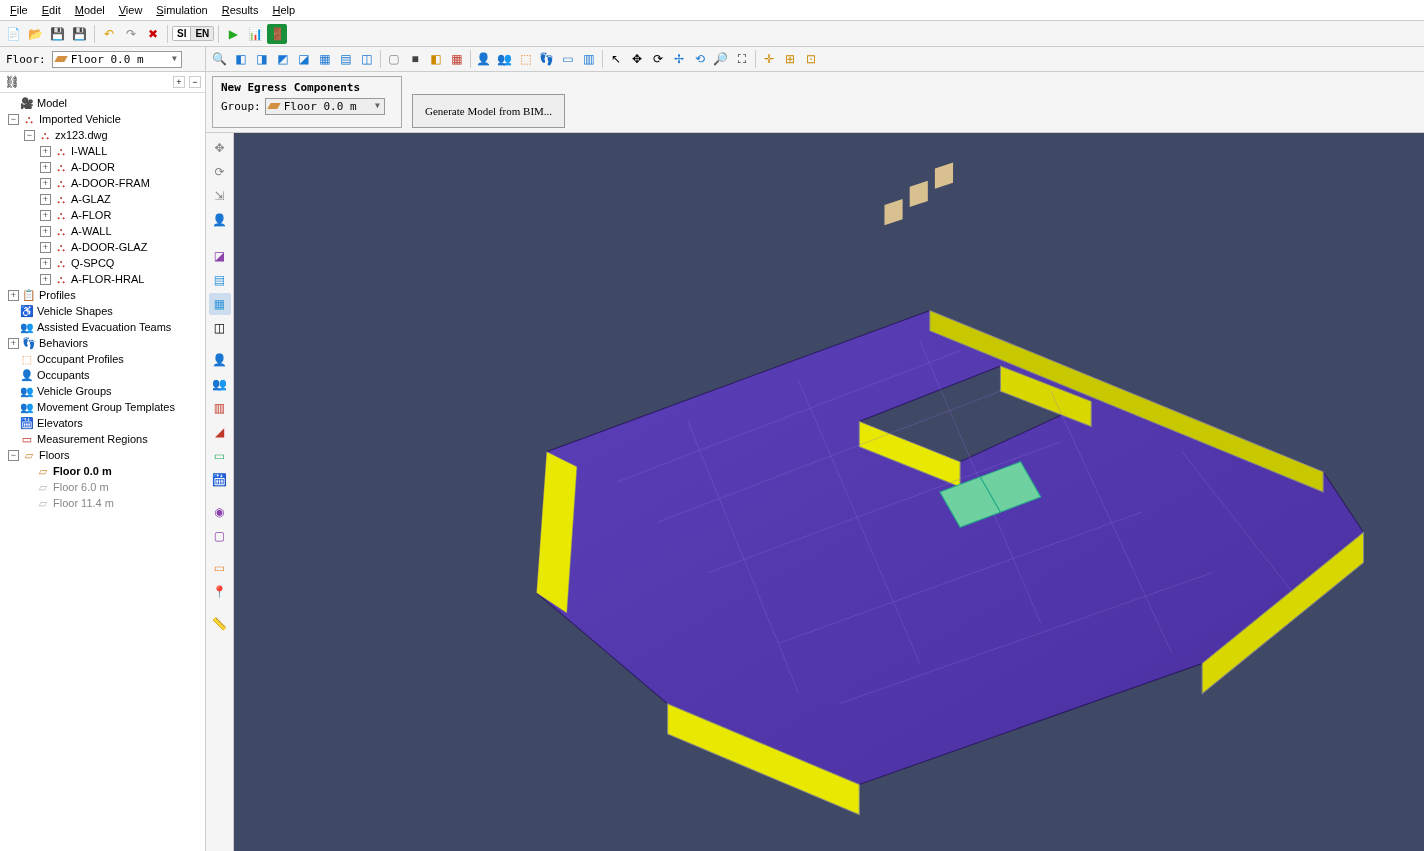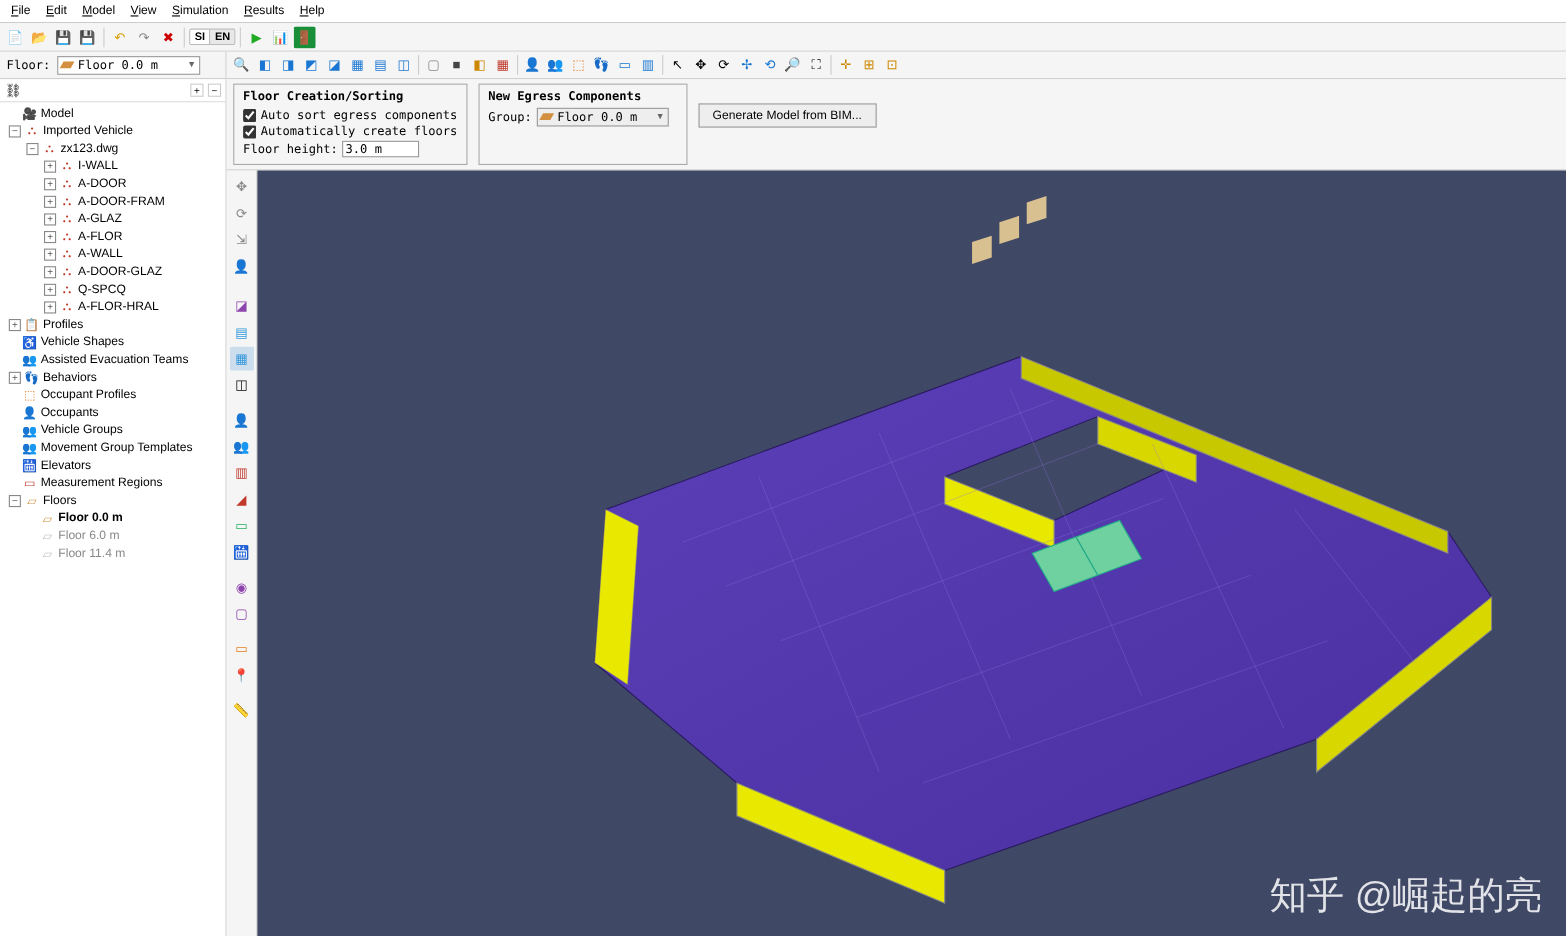--- a/index.html
+++ b/index.html
@@ -116,24 +116,24 @@
   background: #f5f5f5;
 }
 .prop-box .title { font-weight: bold; margin-bottom: 4px; }
 .prop-box .row { display: flex; align-items: center; gap: 4px; margin-top: 2px;}
 .prop-box input[type="checkbox"]{ width:12px; height:12px; accent-color: #333;}
 .prop-box input[type="text"]{ border:1px solid #999; font-family: monospace; font-size:11px; padding:0 2px; width:70px;}
 .bim-btn {
   border: 1px solid #999;
   background: #eee;
   padding: 3px 12px;
-  font-family: Liberation Sans, sans-serif;
+  font-family: Liberation Serif, serif;
   font-size: 11px;
   cursor: pointer;
-  height: 22px;
+  height: 34px;
   align-self: flex-start;
   margin-top: 18px;
 }
 .view-row { flex: 1; display: flex; min-height:0;}
 .vtoolbar {
   width: 28px;
   background: #f5f5f5;
   border-right: 1px solid #ccc;
   display: flex;
   flex-direction: column;
@@ -382,35 +382,20 @@
       <div class="tree-node ind2 gray">
           <span class="notgl"></span>
           <span class="icon" style="color:#bbb">▱</span>
           <span class="lbl">Floor 11.4 m</span>
         </div>
     </div>
   </div>
 
   <div class="content">
     <div class="prop-panel">
-      <div class="prop-box">
-        <div class="title">Floor Creation/Sorting</div>
-        <div class="row">
-            <input type="checkbox" checked="" style="">
-            <span>Auto sort egress components</span>
-          </div>
-        <div class="row">
-            <input type="checkbox" checked="" style="">
-            <span>Automatically create floors</span>
-          </div>
-        <div class="row">
-            <span>Floor height:</span>
-            <input type="text" value="3.0 m" style="">
-          </div>
-      </div>
       <div class="prop-box" style="min-width:190px;">
         <div class="title">New Egress Components</div>
         <div class="row">
           <span>Group:</span>
           <div class="floor-select" style="width:120px;background:#eee;">
             <span class="swatch"></span>
             <span>Floor 0.0 m</span>
             <span class="chev">▼</span>
           </div>
         </div>
@@ -479,17 +464,16 @@
             <line x1="940" y1="310" x2="1050" y2="450"></line>
           </g>
 
           <polygon points="700,350 740,335 760,370 720,385" fill="#6fd0a0" stroke="#2a8"></polygon>
           <polygon points="740,335 780,320 800,355 760,370" fill="#6fd0a0" stroke="#2a8"></polygon>
 
           <rect x="645" y="275" width="18" height="20" fill="#d8c090" transform="skewY(-18)"></rect>
           <rect x="670" y="265" width="18" height="20" fill="#d8c090" transform="skewY(-18)"></rect>
           <rect x="695" y="255" width="18" height="20" fill="#d8c090" transform="skewY(-18)"></rect>
         </svg>
-        <div class="watermark">知乎 @崛起的亮</div>
       </div>
     </div>
   </div>
 </div>
 
 </body></html>

